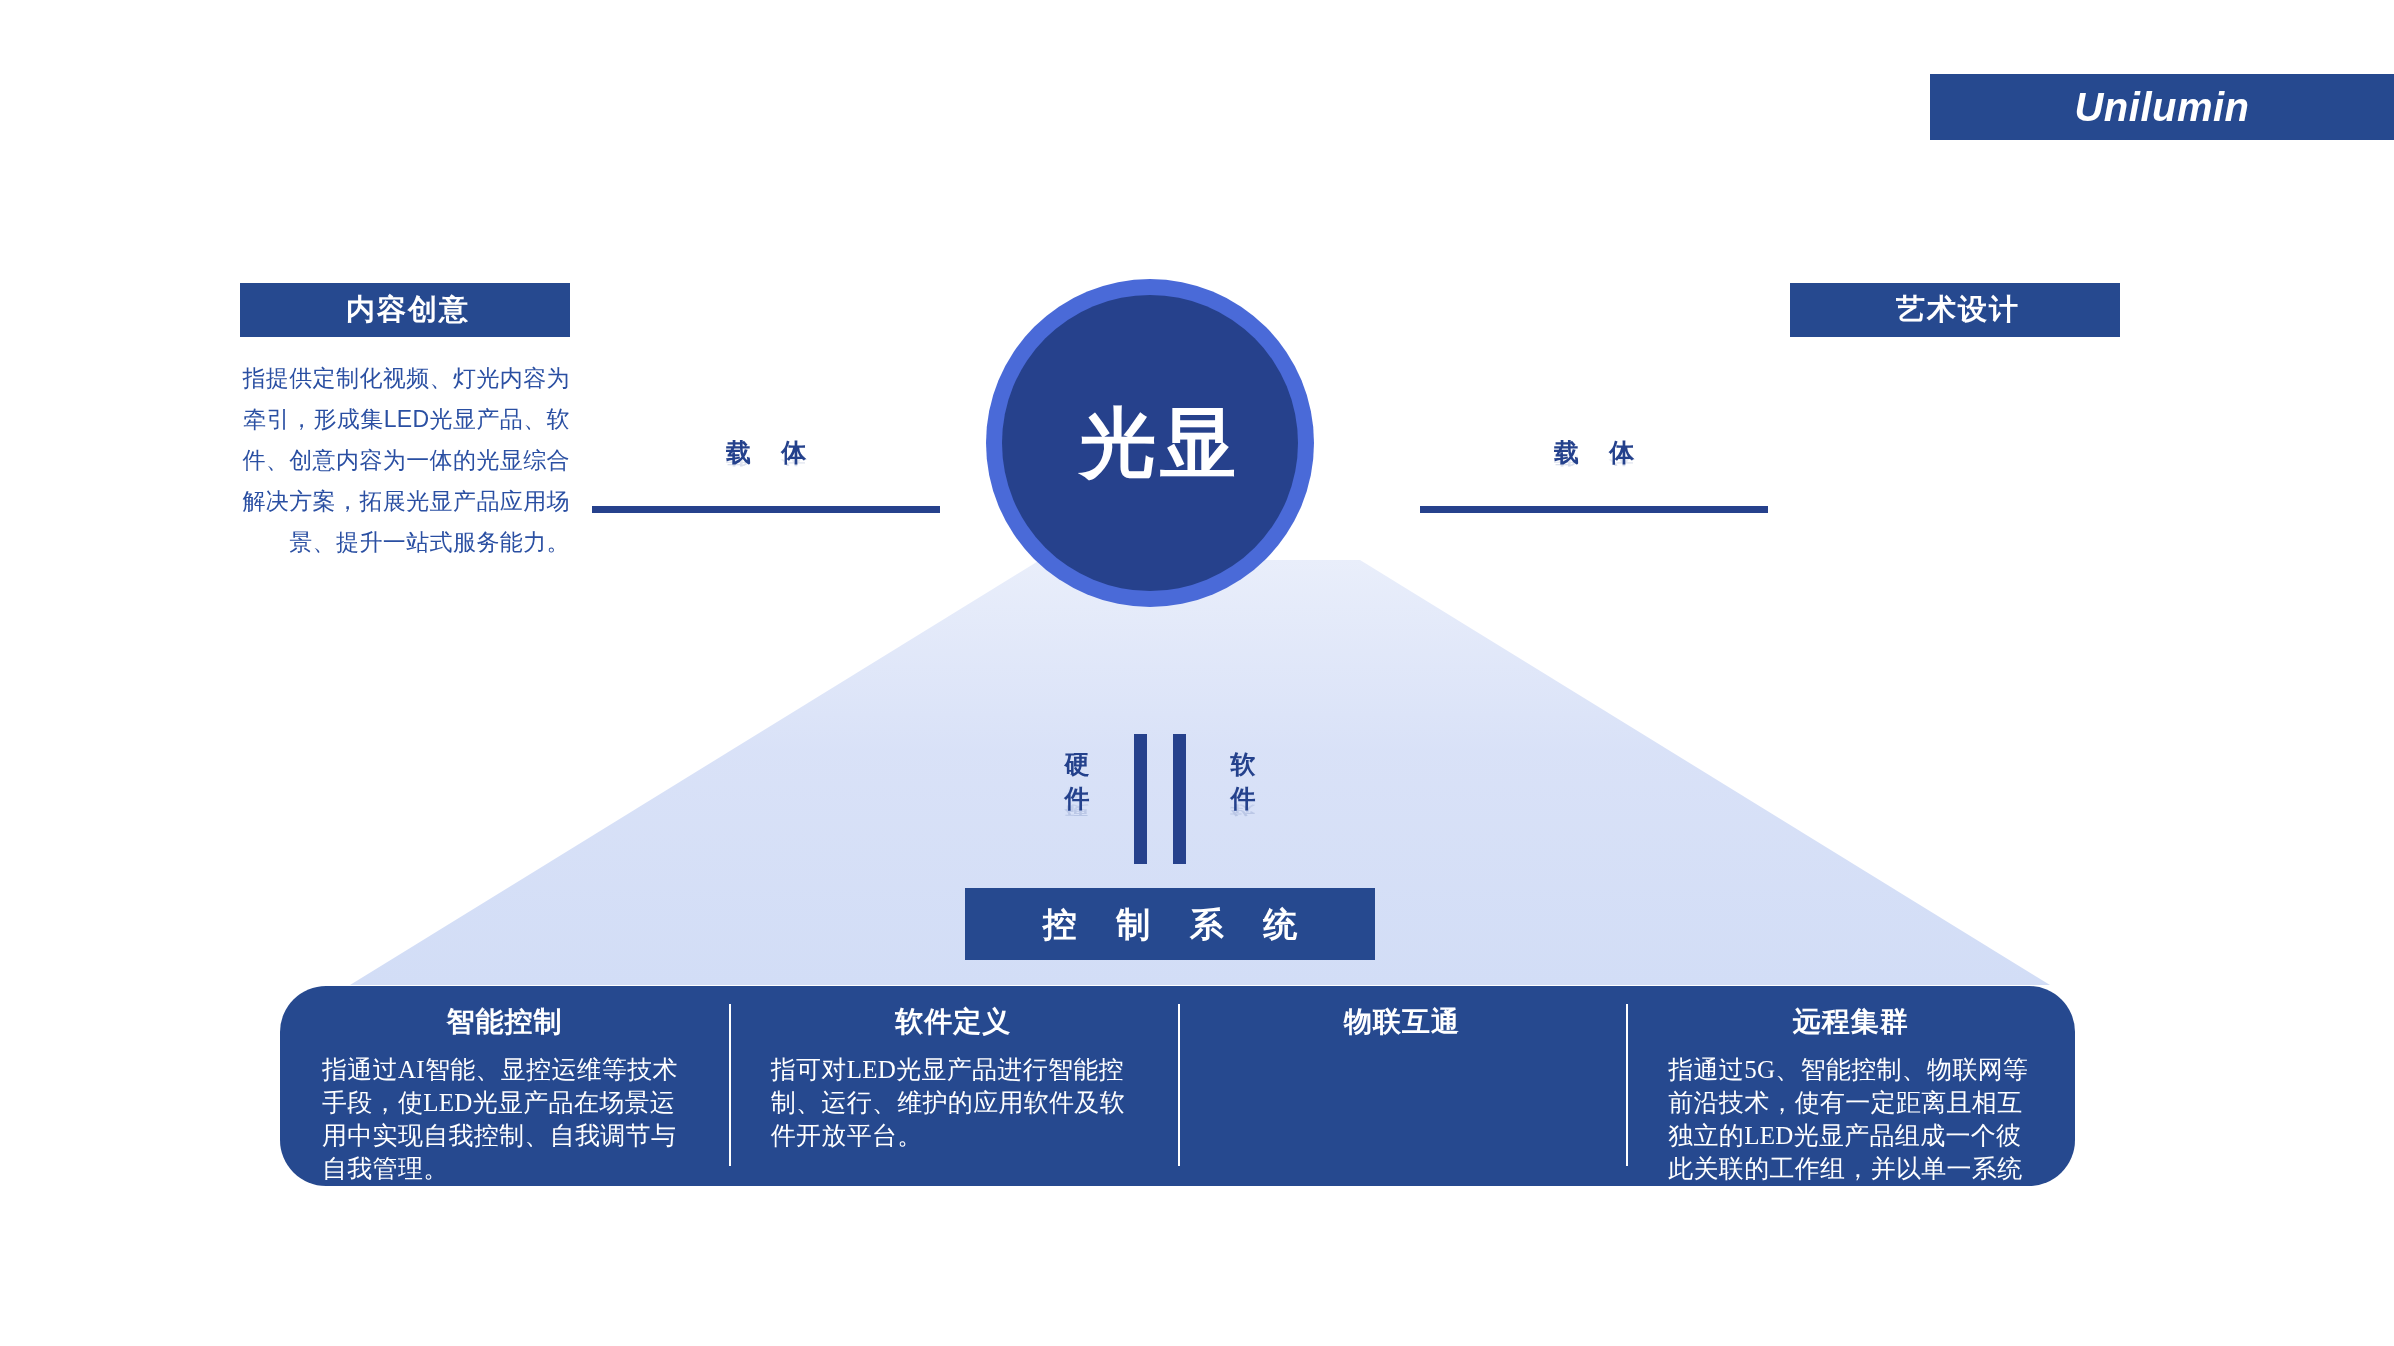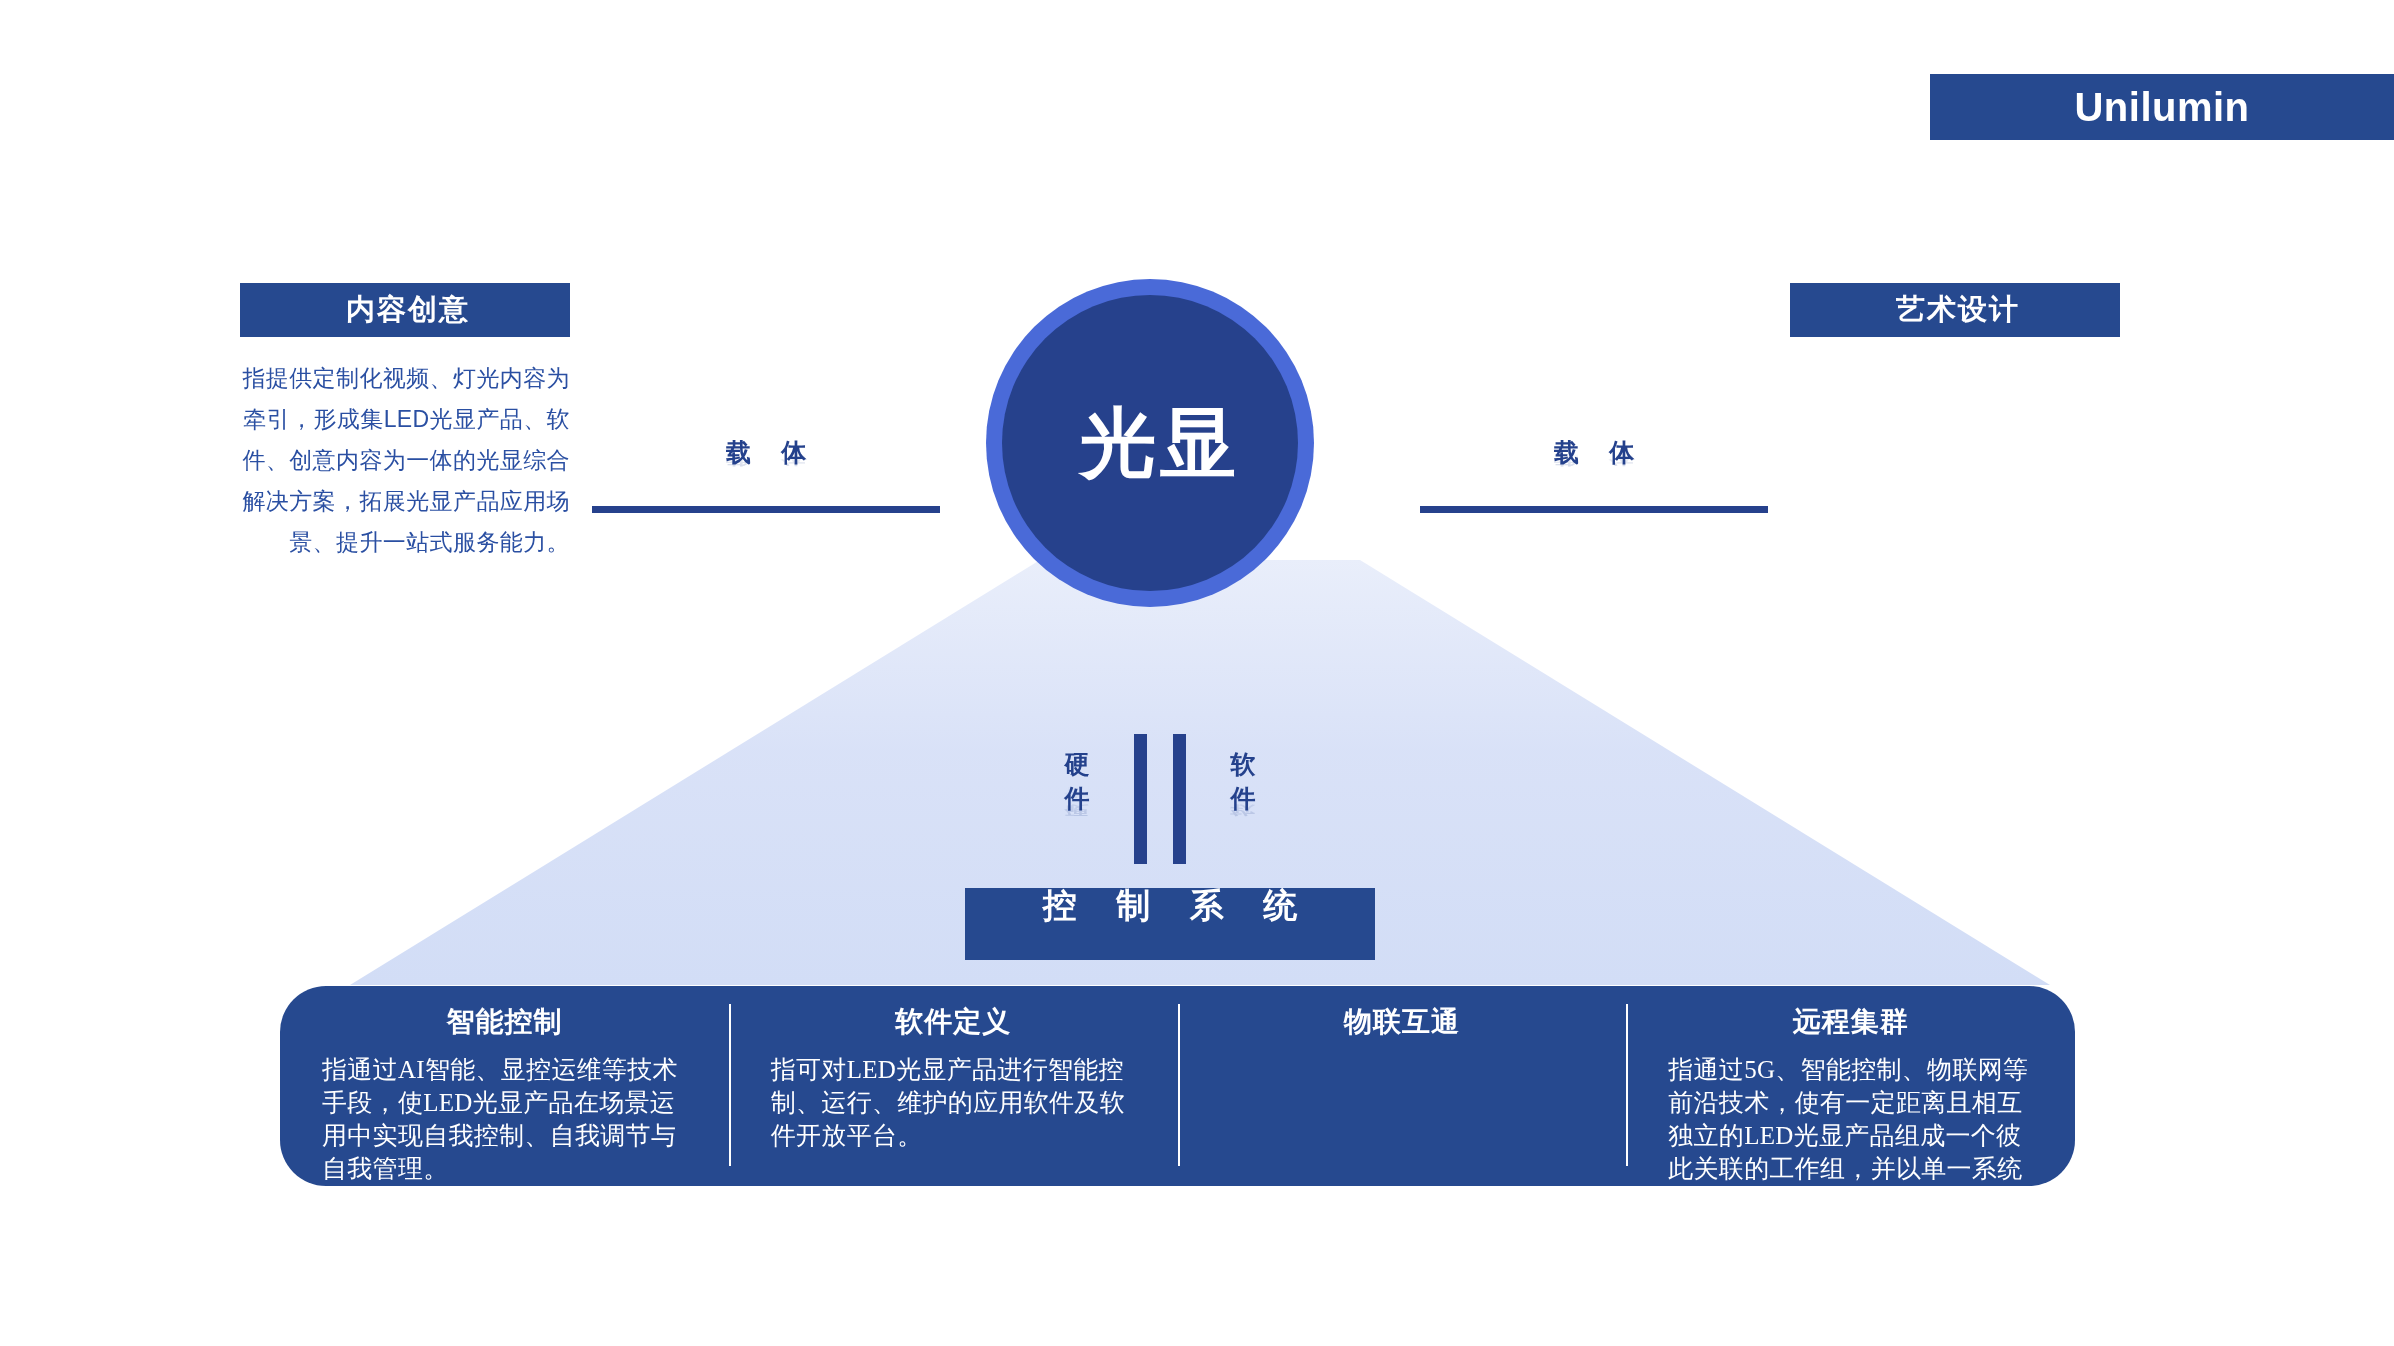--- a/index.html
+++ b/index.html
@@ -25,20 +25,21 @@
     height: 66px;
     background: #26498f;
     display: flex;
     align-items: center;
     justify-content: center;
   }
   .brand-banner .brand-text {
     color: #ffffff;
     font-size: 40px;
     font-weight: bold;
+    font-style: italic;
     letter-spacing: 0.5px;
     font-family: "Liberation Sans", "DejaVu Sans", sans-serif;
   }
 
   
   .light-cone {
     position: absolute;
     left: 350px;
     top: 560px;
     width: 1700px;
@@ -209,21 +210,21 @@
 
   
   .control-banner {
     position: absolute;
     left: 965px;
     top: 888px;
     width: 410px;
     height: 72px;
     background: #26498f;
     display: flex;
-    align-items: flex-start;
+    align-items: center;
     justify-content: center;
     z-index: 4;
   }
   .control-banner .control-label {
     color: #ffffff;
     font-size: 34px;
     font-weight: bold;
     letter-spacing: 15px;
     text-indent: 15px;
     line-height: 1;

